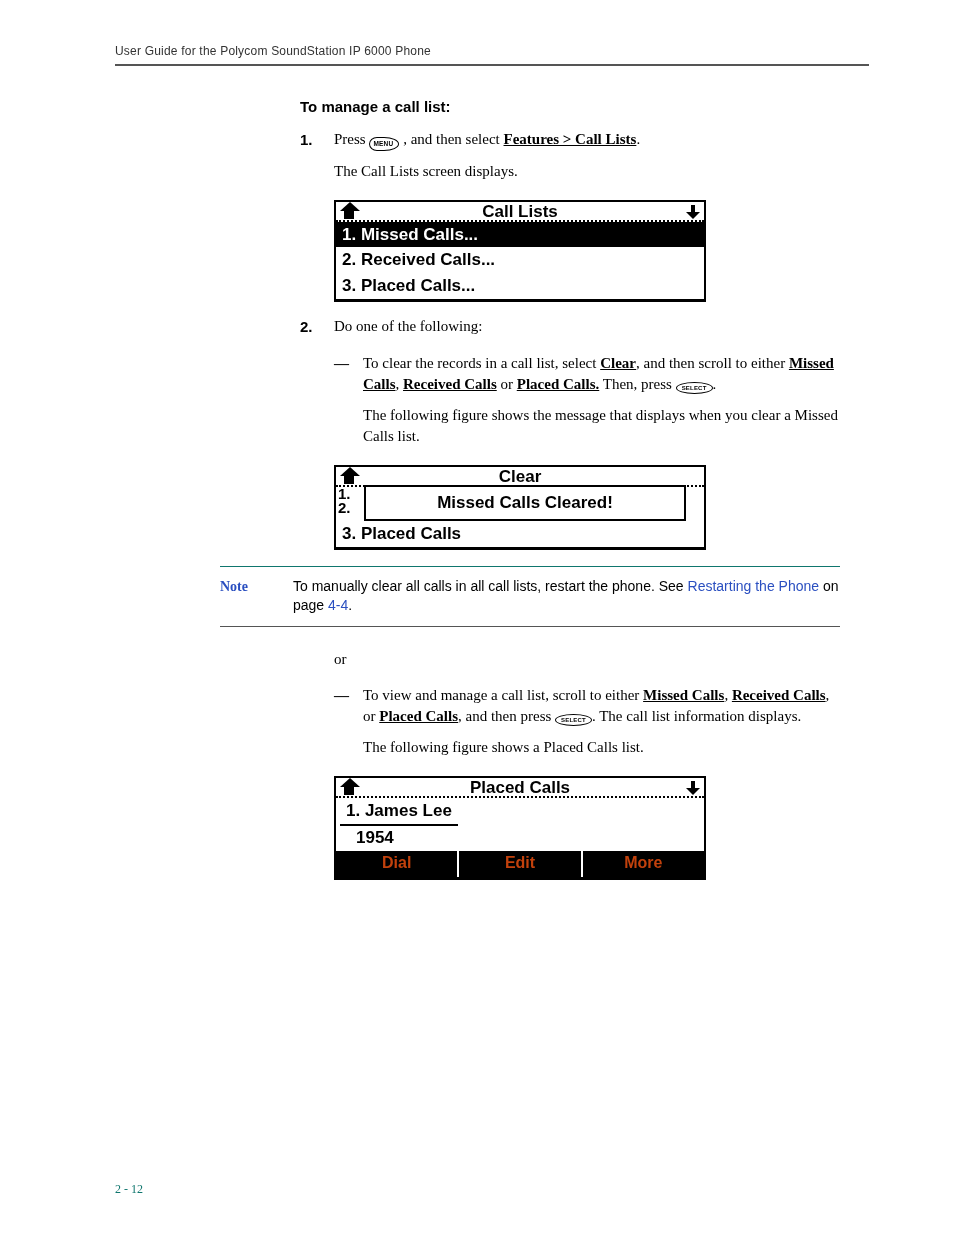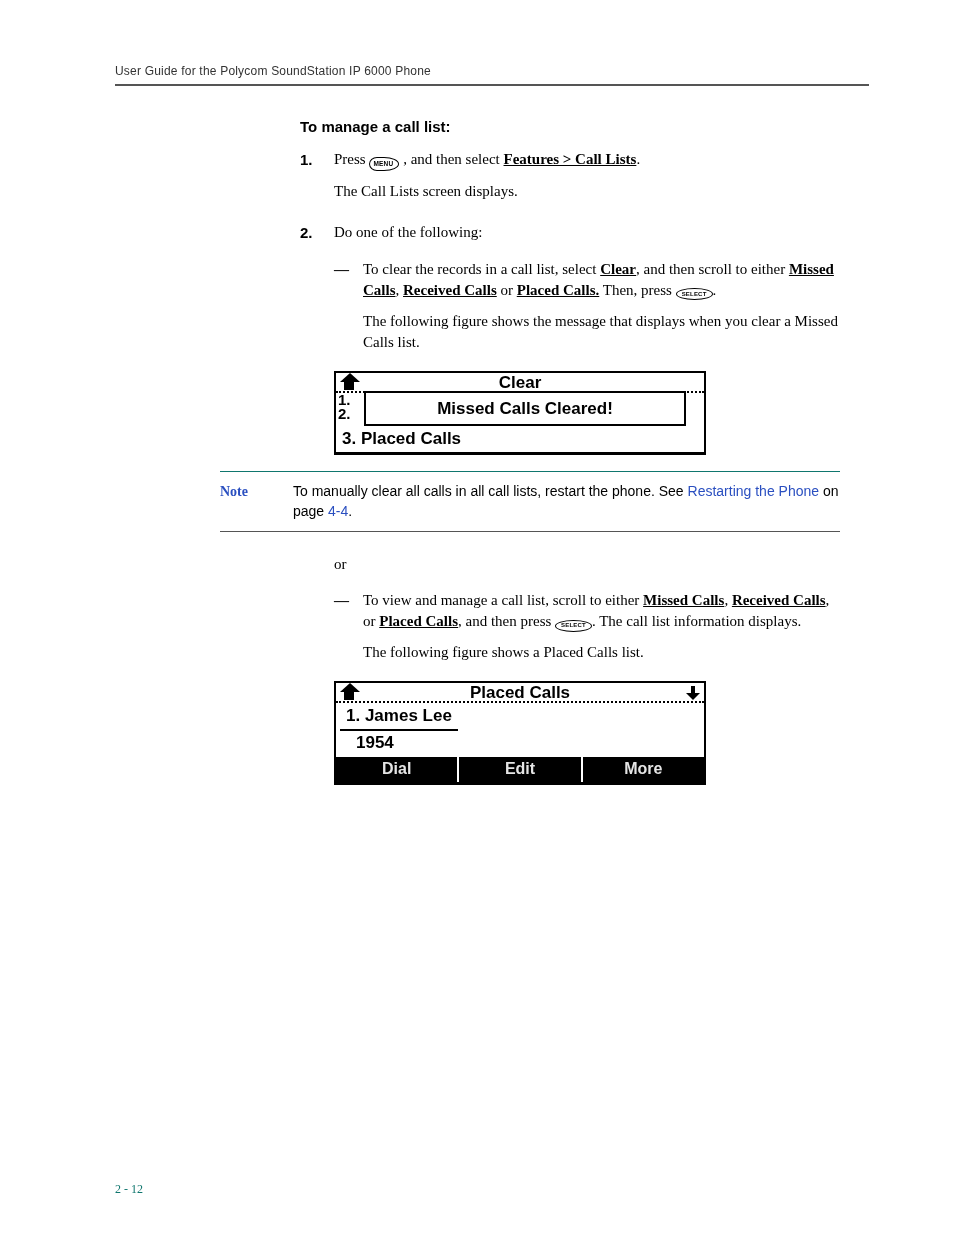--- a/index.html
+++ b/index.html
@@ -5,21 +5,21 @@
   * { box-sizing: border-box; }
   body {
     margin: 0;
     background: #fff;
     font-family: "Palatino Linotype", Palatino, "Book Antiqua", serif;
     color: #000;
   }
   .page {
     width: 954px;
     min-height: 1235px;
-    padding: 64px 85px 40px 115px;
+    padding: 44px 85px 40px 115px;
     position: relative;
   }
   .running-header {
     font-family: "Futura", "Trebuchet MS", Arial, sans-serif;
     font-size: 12px;
     color: #333;
     letter-spacing: 0.2px;
   }
   .header-rule {
     border: none;
@@ -184,21 +184,21 @@
     position: absolute;
     left: 2px;
     font-weight: 900;
     font-size: 15px;
     line-height: 14px;
   }
   .lcd-section { position: relative; }
   .lcd-softkeys {
     display: flex;
     background: #000;
-    color: #e5e5e5;
+    color: #c2410c;
     align-items: center;
   }
   .lcd-softkey {
     flex: 1;
     text-align: center;
     font-weight: 900;
     font-size: 16px;
     padding: 1px 0 2px 0;
     border-right: 2px solid #fff;
   }
@@ -265,20 +265,30 @@
         <p>
           <span>Press </span>
           <span class="key-menu">MENU</span>
           <span>, and then select </span>
           <b>Features &gt; Call Lists</b><span>.</span>
         </p>
         <p>The Call Lists screen displays.</p>
       </div>
     </div>
 
+    <div class="lcd">
+      <div class="lcd-title">
+        <span class="home-icon"></span>
+        <span class="lcd-title-center">Call Lists</span>
+        <span class="scroll-arrow"></span>
+      </div>
+      <div class="lcd-row selected">1. Missed Calls...</div>
+      <div class="lcd-row">2. Received Calls...</div>
+      <div class="lcd-row">3. Placed Calls...</div>
+    </div>
 
     <div class="step">
       <div class="step-num">2.</div>
       <div class="step-body">
         <p>Do one of the following:</p>
       </div>
     </div>
 
     <div class="sub">
       <div class="sub-dash">—</div>

